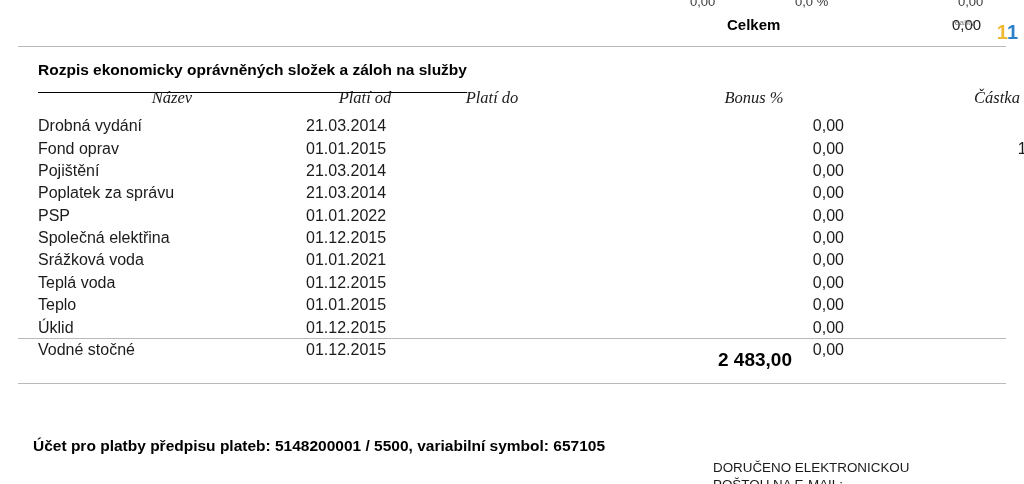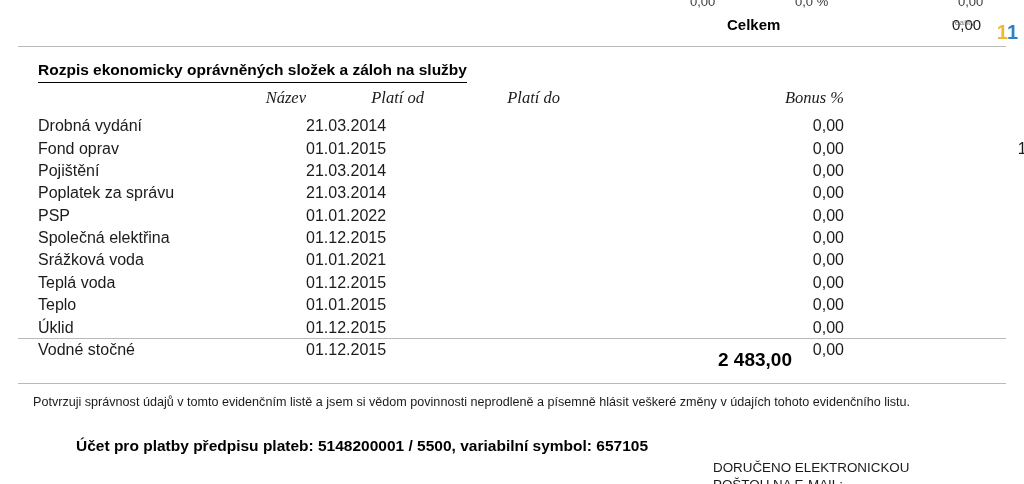--- a/index.html
+++ b/index.html
@@ -113,42 +113,42 @@
 
   
   .section-title {
     position: absolute;
     left: 38px; top: 61px;
     font-family: "Liberation Sans", sans-serif;
     font-weight: bold;
     font-size: 15.5px;
     color: #000;
     border-bottom: 1.6px solid #000;
-    padding-bottom: 3px;
+    padding-bottom: 13px;
   }
 
   
   .tbl {
     position: absolute;
     left: 18px; top: 88px;
     width: 988px;
   }
   table.items {
     border-collapse: collapse;
     width: 988px;
     table-layout: fixed;
   }
   table.items th {
     font-family: "Liberation Serif", serif;
     font-style: italic;
     font-weight: normal;
     font-size: 16.5px;
     color: #1b1b1b;
     padding: 0 0 7px 0;
-    text-align: right;
+    text-align: center;
     vertical-align: bottom;
   }
   table.items td {
     font-family: "Liberation Sans", sans-serif;
     font-size: 16px;
     color: #1b1b1b;
     padding: 2.2px 0;
     vertical-align: top;
   }
   .col-name   { width: 268px; padding-left: 20px !important; }
@@ -210,21 +210,20 @@
   }
 
   
   .account-line {
     position: absolute;
     left: 33px; top: 437px;
     font-family: "Liberation Sans", sans-serif;
     font-weight: bold;
     font-size: 15.5px;
     color: #000;
-    margin-left: 43px;
   }
 
   
   .stamp {
     position: absolute;
     left: 140px; top: 468px;
     font-family: "Liberation Serif", serif;
     font-size: 15px;
     letter-spacing: 1.4px;
     color: #8e8c86;
@@ -360,21 +359,20 @@
         </tbody>
     </table>
   </div>
 
   <div class="total-rule-top"></div>
   <div class="total-row">
     <span class="total-value">2 483,00</span>
   </div>
   <div class="total-rule-bottom"></div>
 
-  <div class="declaration">Potvrzuji správnost údajů v tomto evidenčním listě a jsem si vědom povinnosti neprodleně a písemně hlásit veškeré změny v údajích tohoto evidenčního listu.</div>
 
   <div class="account-line">Účet pro platby předpisu plateb: 5148200001 / 5500, variabilní symbol: 657105</div>
 
   <div class="delivered">
     <div>DORUČENO ELEKTRONICKOU</div>
     <div>POŠTOU NA E-MAIL:</div>
   </div>
 
 </div>
 

